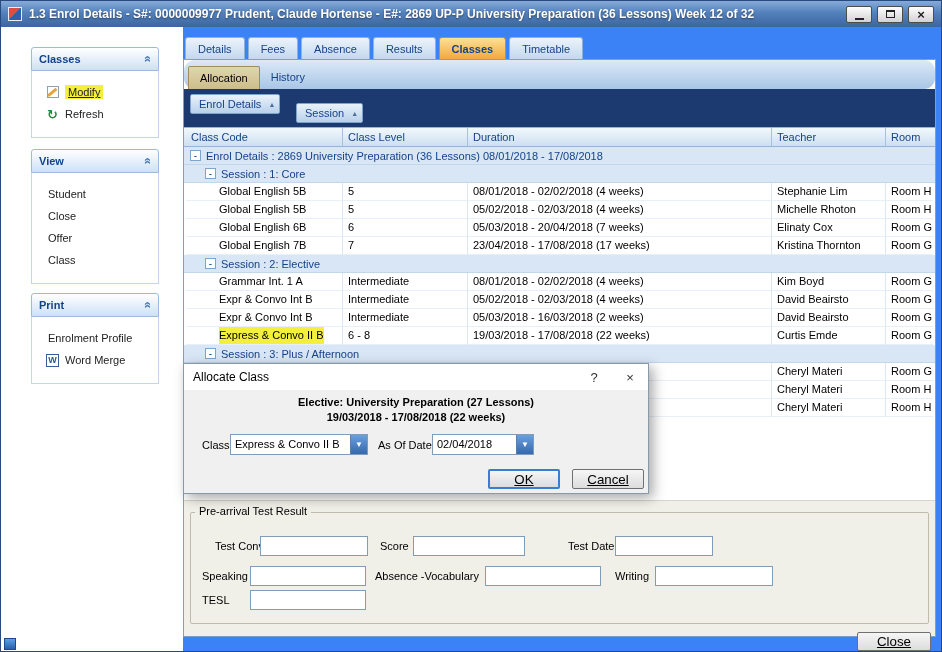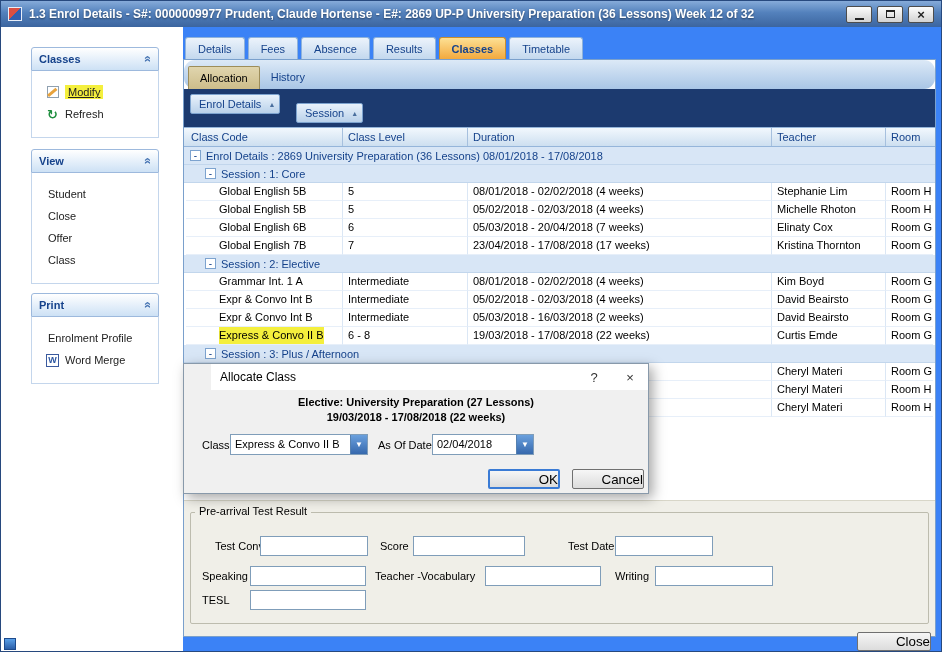--- a/index.html
+++ b/index.html
@@ -85,32 +85,32 @@
 
   .lower { position:absolute; left:0; top:440px; width:751px; height:136px; background:#f0efe8; border-top:1px solid #d8d6c8; }
   .fieldset { position:absolute; left:6px; top:11px; width:739px; height:112px; border:1px solid #bdbcae; border-radius:2px; }
   .fieldset .legend { position:absolute; left:4px; top:-8px; background:#f0efe8; padding:0 4px; color:#000; white-space:nowrap; }
   .flabel { position:absolute; color:#000; white-space:nowrap; }
   .tinput { position:absolute; height:20px; background:#fff; border:1px solid #7f9db9; font-family:inherit; font-size:11px; padding:0 3px; }
 
   
   .dialog { position:absolute; left:182px; top:362px; width:466px; height:131px; background:#f0f0f0;
     border:1px solid #8899aa; box-shadow:4px 4px 12px rgba(0,0,0,.35); z-index:10; }
-  .dlg-title { height:26px; background:#fff; display:flex; align-items:center; padding-left:9px; font-size:12px; color:#000;margin-left:27px; }
+  .dlg-title { height:26px; background:#fff; display:flex; align-items:center; padding-left:9px; font-size:12px; color:#000; }
   .dlg-btns { margin-left:auto; display:flex; height:100%; }
   .dlg-help,.dlg-close { width:36px; height:100%; display:flex; align-items:center; justify-content:center; color:#333; font-size:13px; }
   .dlg-h1 { position:absolute; top:32px; width:100%; text-align:center; font-weight:bold; }
   .dlg-h2 { position:absolute; top:47px; width:100%; text-align:center; font-weight:bold; }
   .dlg-label { position:absolute; color:#000; }
   .combo { position:absolute; height:21px; background:#fff; border:1px solid #7f9db9; display:flex; align-items:stretch; }
   .combo .val { flex:1; padding-left:4px; white-space:nowrap; overflow:hidden; line-height:19px; }
   .combo .drop { width:17px; background:linear-gradient(#6aa0dd,#3668ad); color:#fff; font-size:8px;
     display:flex; align-items:center; justify-content:center; border-left:1px solid #5580b0; flex:0 0 17px; }
   .btn { height:20px; background:linear-gradient(#f6f6f6,#dcdcdc); border:1px solid #707070; border-radius:2px;
-    text-align:right; line-height:17px; color:#000; }
+    text-align:center; line-height:17px; color:#000;text-decoration:underline; }
   .btn.pos { position:absolute; }
   .btn.ok { border:2px solid #3a7bd5; line-height:15px; }
 
   .close-btn { position:absolute; left:856px; top:631px; width:74px; height:19px; }
   .bl-icon { position:absolute; left:3px; top:637px; width:12px; height:12px;
     background:linear-gradient(#5aa0e8,#2b5ea8); border:1px solid #1d4a8c; }
 </style>
 </head>
 <body>
 
@@ -340,21 +340,21 @@
 
         <span class="flabel" style="left:189px; top:27px;">Score</span>
         <input class="tinput" style="left: 222px; top: 23px; width: 112px;" value="">
 
         <span class="flabel" style="left:377px; top:27px;">Test Date</span>
         <input class="tinput" style="left: 424px; top: 23px; width: 98px;" value="">
 
         <span class="flabel" style="left:11px; top:57px;">Speaking</span>
         <input class="tinput" style="left: 59px; top: 53px; width: 116px;" value="">
 
-        <span class="flabel" style="left:184px; top:57px;">Teacher -Vocabulary</span>
+        <span class="flabel" style="left:184px; top:57px;">Absence -Vocabulary</span>
         <input class="tinput" style="left: 294px; top: 53px; width: 116px;" value="">
 
         <span class="flabel" style="left:424px; top:57px;">Writing</span>
         <input class="tinput" style="left: 464px; top: 53px; width: 118px;" value="">
 
         <span class="flabel" style="left:11px; top:81px;">TESL</span>
         <input class="tinput" style="left: 59px; top: 77px; width: 116px;" value="">
       </div>
     </div>
   </div>

